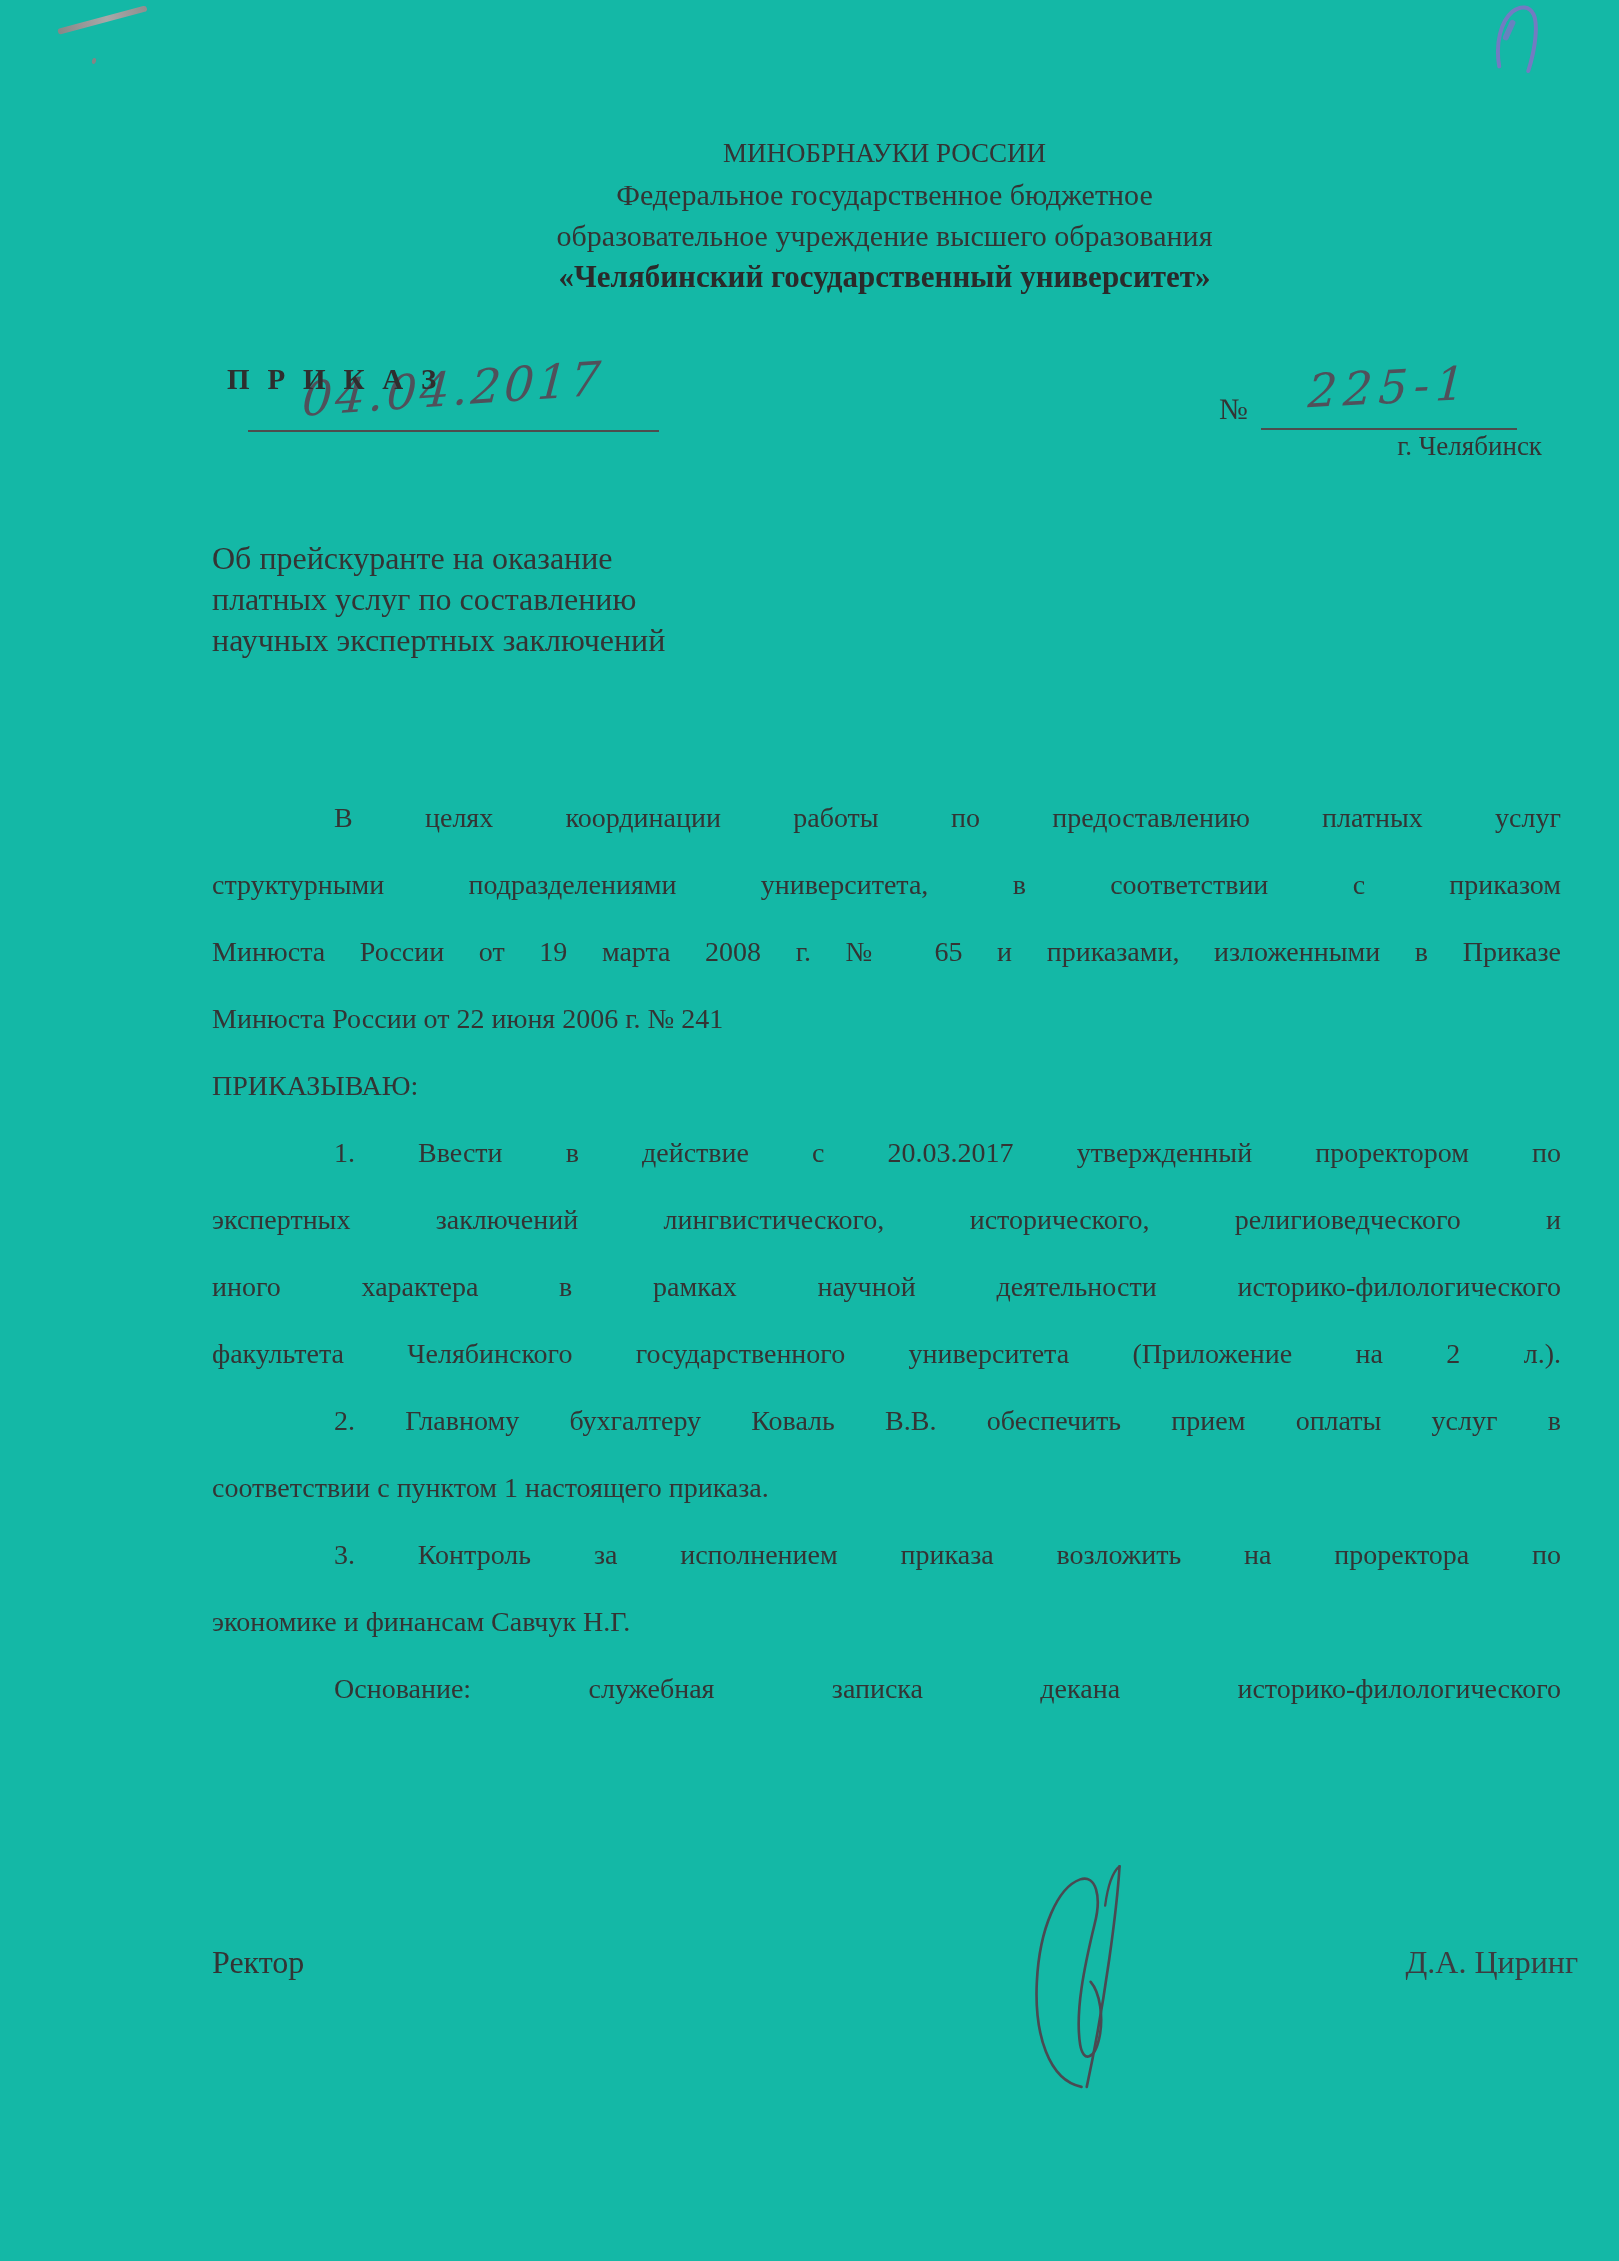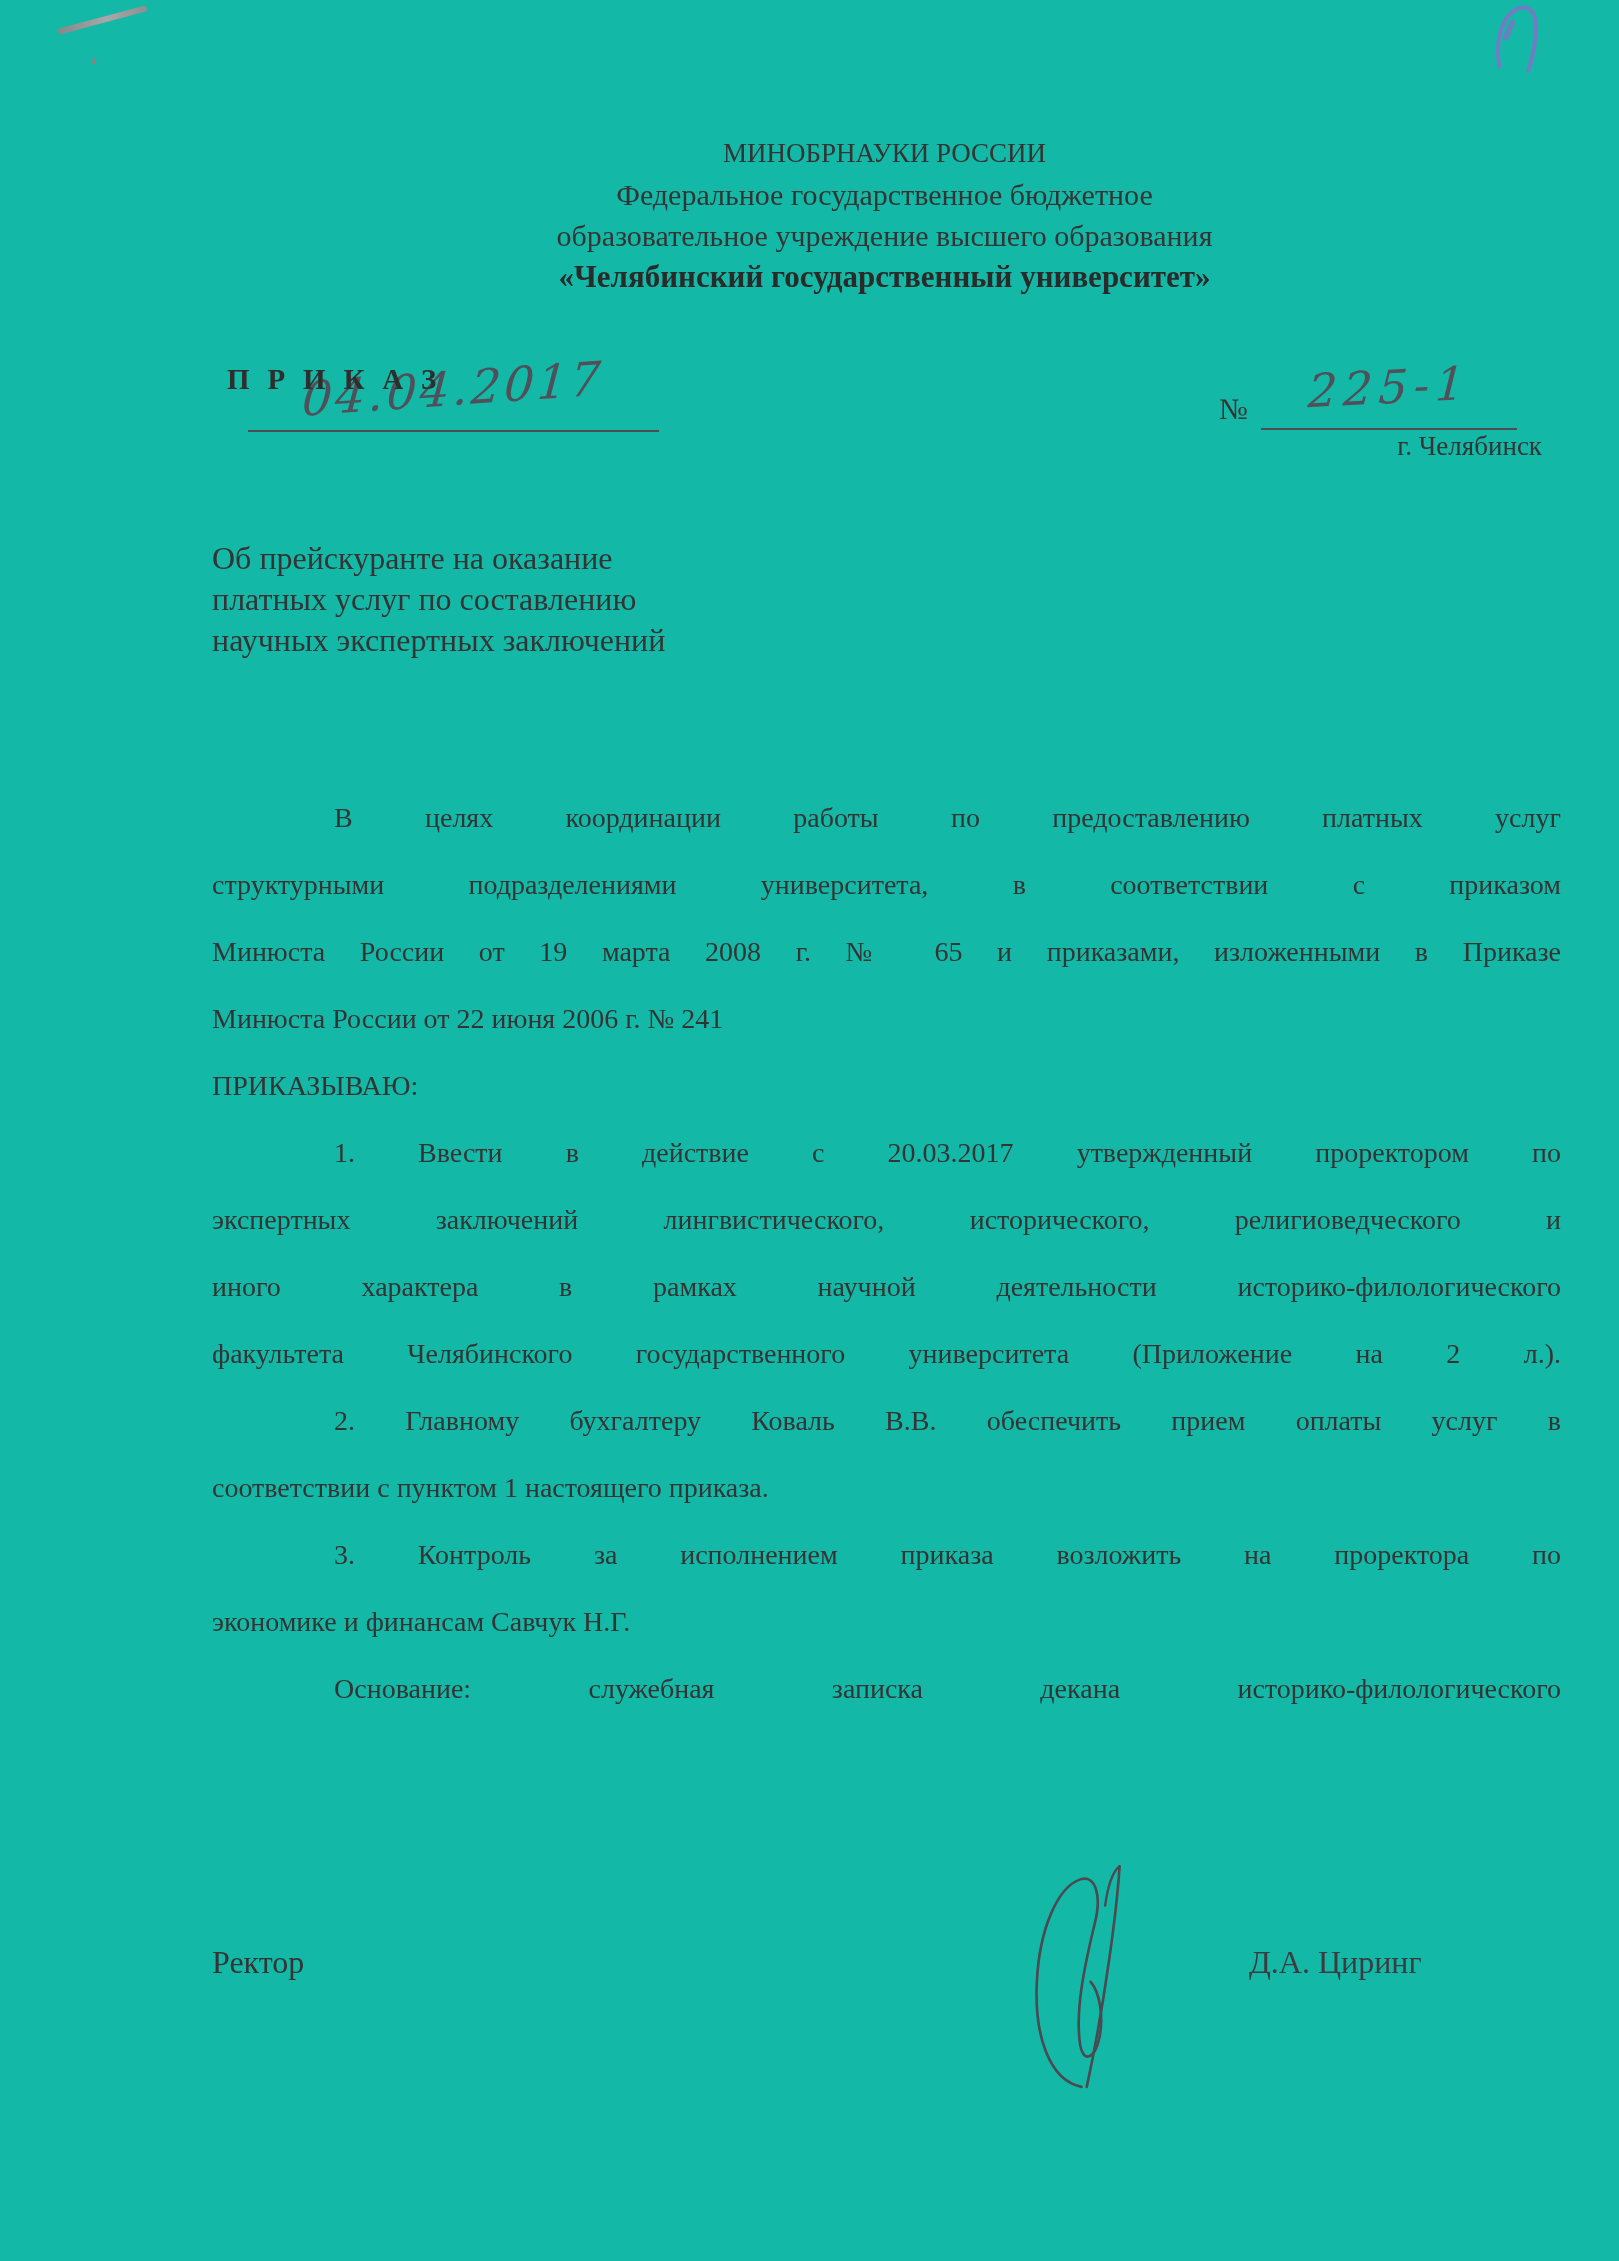--- a/index.html
+++ b/index.html
@@ -72,21 +72,21 @@
   .body-text { position: absolute; left: 212px; top: 784px; width: 1349px; }
   .body-text .tline {
     font-size: 28px; line-height: 67px;
     text-align: justify; text-align-last: justify;
   }
   .body-text .tline.last { text-align-last: left; }
   .body-text .tline.indent { text-indent: 122px; }
 
   
   .rector-label { position: absolute; left: 212px; top: 1944px; font-size: 32px; }
-  .rector-name  { position: absolute; left: 1249px; top: 1944px; width: 329px; font-size: 32px; color: #3c3c40; }
+  .rector-name  { position: absolute; left: 1249px; top: 1944px; width: 329px; text-align: right; font-size: 32px; color: #3c3c40; }
   .signature-svg { position: absolute; left: 983px; top: 1862px; color: #4a4a52; }
 </style>
 </head>
 <body>
 
 <div class="page">
 
   <div class="pencil-stroke"></div>
   <div class="pencil-dot"></div>
 

